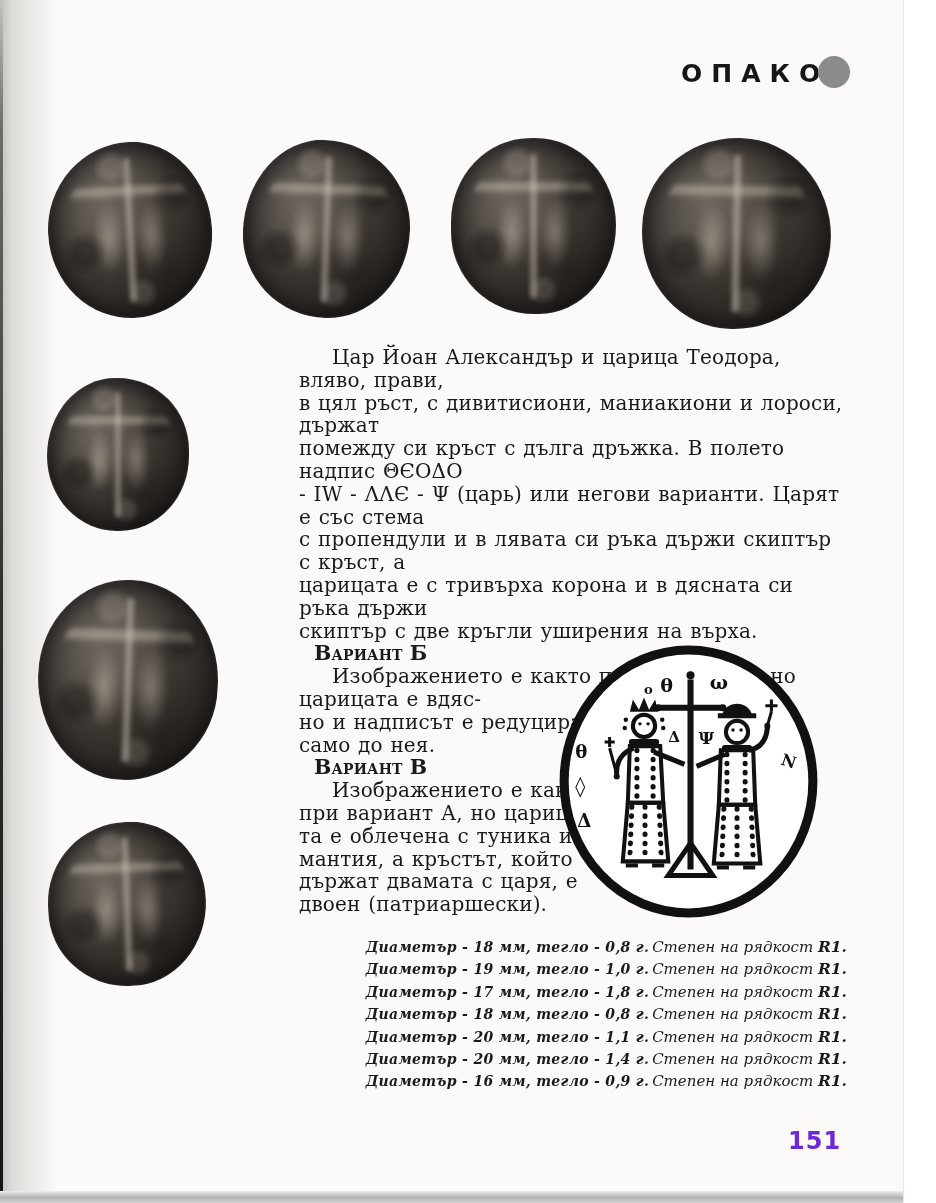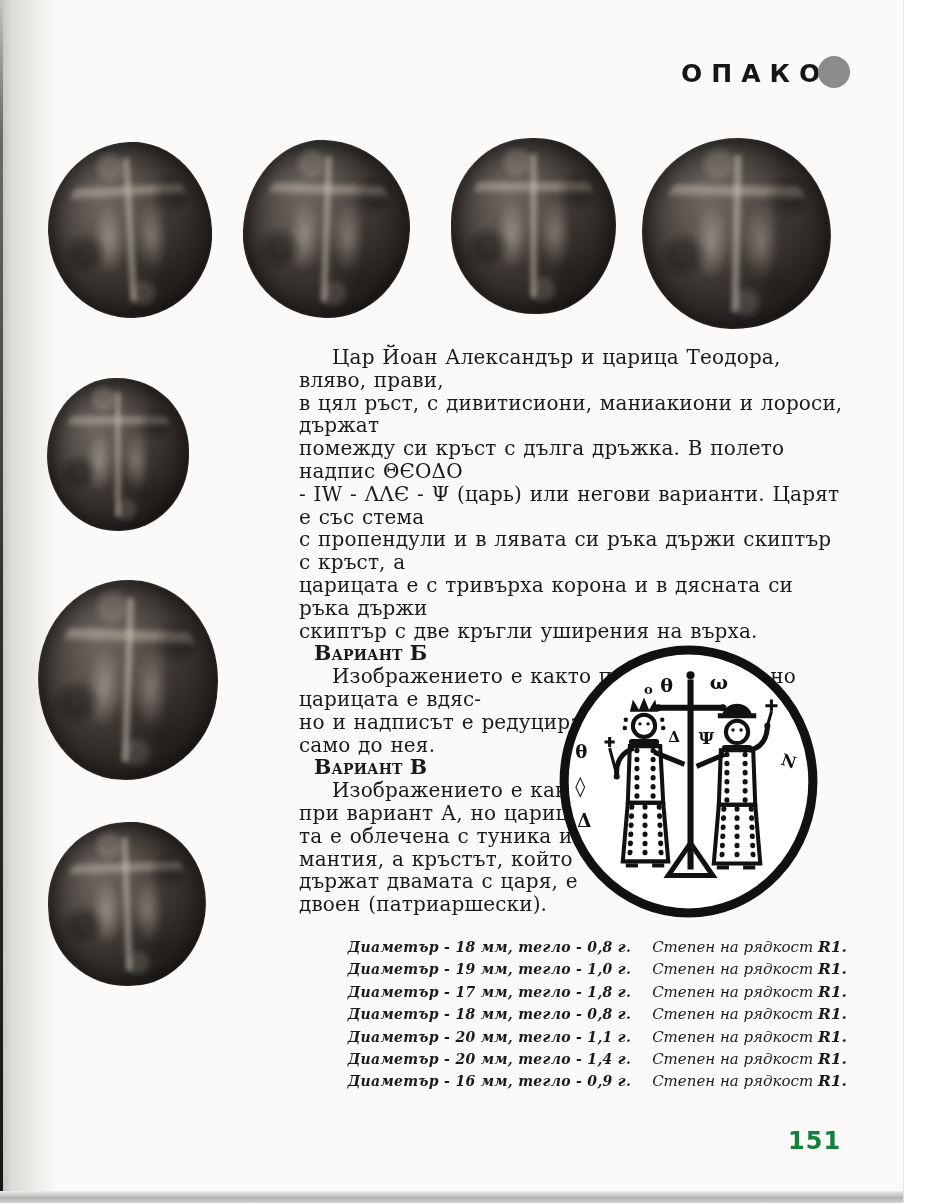--- a/index.html
+++ b/index.html
@@ -88,27 +88,27 @@
   .drawing text{
     font-family:"DejaVu Serif","Liberation Serif",serif;
     font-weight:700;fill:#111;
   }
   
   .specs{
     position:absolute;top:936px;right:89px;text-align:right;white-space:nowrap;
   }
   .spec-row{line-height:21.4px;}
   .spec-main{font-weight:700;font-style:italic;font-size:14px;letter-spacing:0.3px;}
-  .spec-rarity{font-style:italic;font-size:15px;margin-left:21px;}
+  .spec-rarity{font-style:italic;font-size:15px;margin-left:3px;}
   .spec-rarity .rv{font-weight:700;font-size:15.5px;}
   
   .pageno{
     position:absolute;left:788px;top:1127px;
     font-family:"DejaVu Sans","Liberation Sans",sans-serif;
-    font-size:24px;font-weight:700;letter-spacing:1px;color:#15803d;
+    font-size:24px;font-weight:700;letter-spacing:1px;color:#6d28d9;
   }
 </style>
 </head>
 <body>
 
 <div class="page-bg"></div>
 <div class="gutter-shade"></div>
 <div class="gutter-line"></div>
 
 <span class="header-title">ОПАКО</span>

